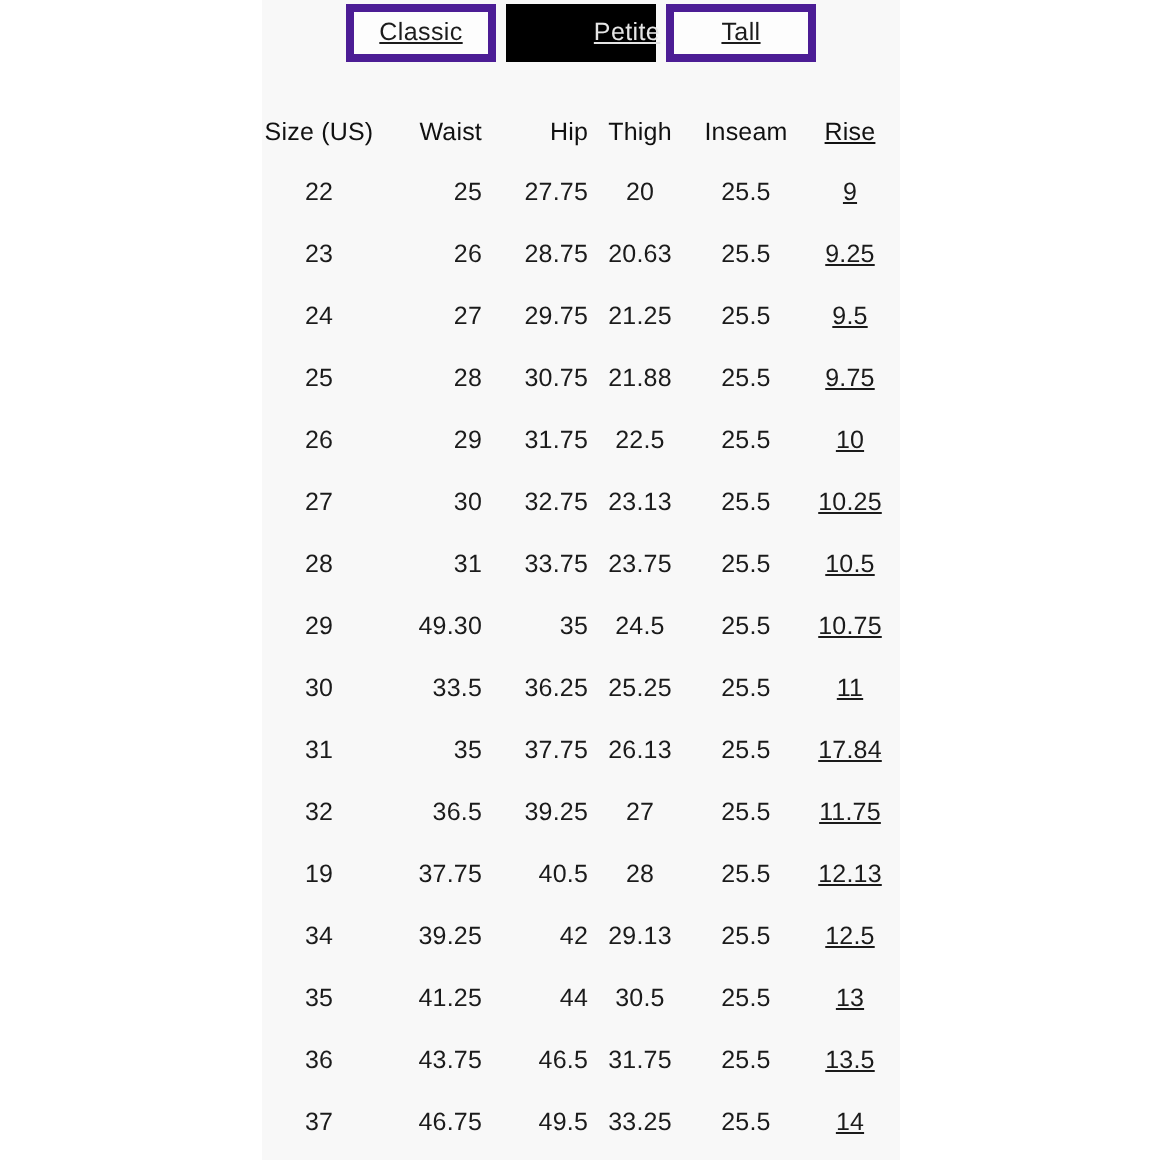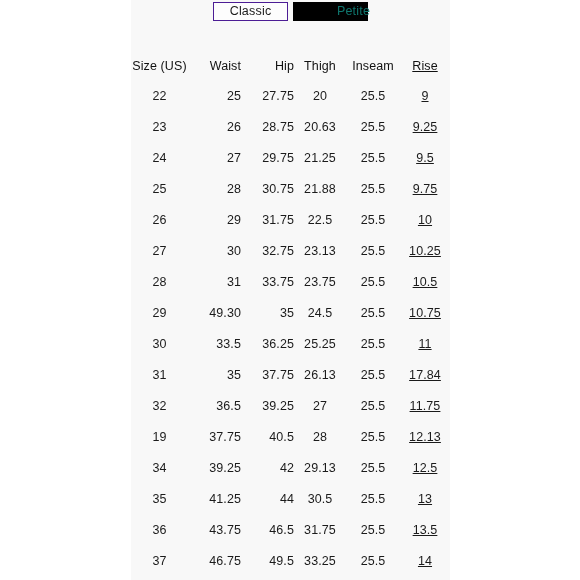--- a/index.html
+++ b/index.html
@@ -39,40 +39,41 @@
     width: 319px;
     height: 30px;
     display: flex;
     justify-content: center;
     align-items: flex-start;
     gap: 5px;
   }
 
   .tab {
     width: 75px;
-    height: 19px;
+    height: 29px;
     display: flex;
     align-items: center;
     justify-content: center;
     font-size: 12.5px;
     letter-spacing: 0.2px;
     line-height: 1;
-    border: 1px solid #4c1d95;
+    border: 4px solid #4c1d95;
     background: #fdfdfd;
     color: #1c1c1c;
     cursor: pointer;
     user-select: none;
     padding: 0;
     border-radius: 0;
+    text-decoration: underline;
   }
 
   .tab.active {
     background: #000000;
     border-color: #000000;
-    color: #0f766e;
+    color: #e5e5e5;
     padding-left: 46px;
   }
 
   
   .table {
     position: absolute;
     left: 0;
     top: 52px;
     width: 319px;
   }
@@ -112,20 +113,21 @@
 </style>
 </head>
 <body>
 
 <div id="root">
   <div id="panel">
 
     <div class="tabbar">
         <button class="tab">Classic</button>
         <button class="tab active">Petite</button>
+        <button class="tab">Tall</button>
       </div>
 
     <div class="table">
       <div class="trow header">
           <div class="cell c0">Size (US)</div>
           <div class="cell c1">Waist</div>
           <div class="cell c2">Hip</div>
           <div class="cell c3">Thigh</div>
           <div class="cell c4">Inseam</div>
           <div class="cell c5">Rise</div>

